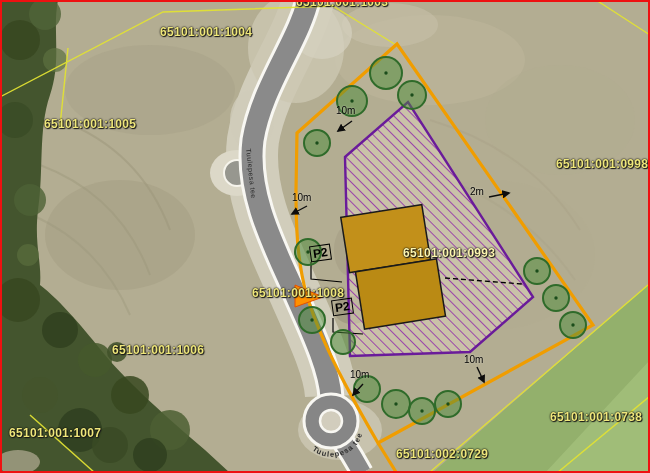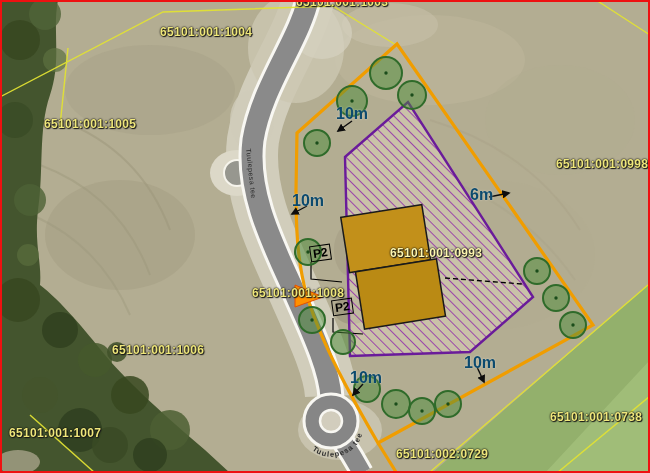--- a/index.html
+++ b/index.html
@@ -14,21 +14,21 @@
     pointer-events:none;z-index:40;
   }
   .plabel{
     position:absolute;z-index:20;white-space:nowrap;
     font-size:12px;font-weight:bold;letter-spacing:.3px;
     color:#efe77c;
     text-shadow:0 0 1px #000,0 0 2px #000,1px 1px 1px #222;
   }
   .dim{
     position:absolute;z-index:22;white-space:nowrap;
-    font-size:16px;font-weight:bold;color:#0c4a6e;
+    font-size:10px;font-weight:normal;color:#000000;
     text-shadow:0 0 2px rgba(255,255,250,.55);
   }
   .p2box{
     position:absolute;z-index:22;
     border:1.5px solid #000;padding:0 2px;line-height:14px;
     font-size:12px;font-weight:bold;color:#000;
     transform:rotate(-8deg);
   }
   .roadname-v{
     position:absolute;z-index:21;font-size:7px;color:#2c2c2c;
@@ -197,30 +197,30 @@
     <path id="rbname" d="M312,450 A32,32 0 0 0 363,418" fill="none"></path>
     <text font-size="7.5" fill="#2d2d2d" font-weight="bold" letter-spacing="1">
       <textPath href="#rbname">Tuulepesa tee</textPath>
     </text>
   </svg>
 
   <div class="plabel" style="left:296px;top:-5px;">65101:001:1003</div>
   <div class="plabel" style="left:160px;top:25px;">65101:001:1004</div>
   <div class="plabel" style="left:44px;top:117px;">65101:001:1005</div>
   <div class="plabel" style="left:556px;top:140px;margin-top:17px;">65101:001:0998</div>
-  <div class="plabel" style="left:390px;top:246px;color:#fdf6b0;">65101:001:0993</div>
+  <div class="plabel" style="left:403px;top:246px;color:#fdf6b0;">65101:001:0993</div>
   <div class="plabel" style="left:252px;top:286px;">65101:001:1008</div>
   <div class="plabel" style="left:112px;top:343px;">65101:001:1006</div>
   <div class="plabel" style="left:9px;top:426px;">65101:001:1007</div>
   <div class="plabel" style="left:550px;top:410px;">65101:001:0738</div>
   <div class="plabel" style="left:396px;top:447px;">65101:002:0729</div>
 
   <div class="dim" style="left:336px;top:105px;">10m</div>
   <div class="dim" style="left:292px;top:192px;">10m</div>
-  <div class="dim" style="left:470px;top:186px;">6m</div>
+  <div class="dim" style="left:470px;top:186px;">2m</div>
   <div class="dim" style="left:350px;top:369px;">10m</div>
   <div class="dim" style="left:464px;top:354px;">10m</div>
 
   <div class="p2box" style="left:310px;top:245px;">P2</div>
   <div class="p2box" style="left:332px;top:299px;">P2</div>
 
   <div class="roadname-v" style="left:252px;top:148px;">Tuulepesa tee</div>
 
   <div class="red-frame"></div>
 </div>

